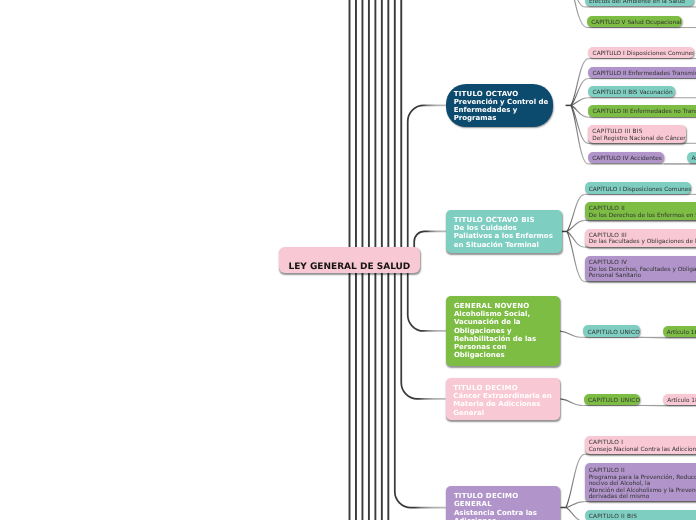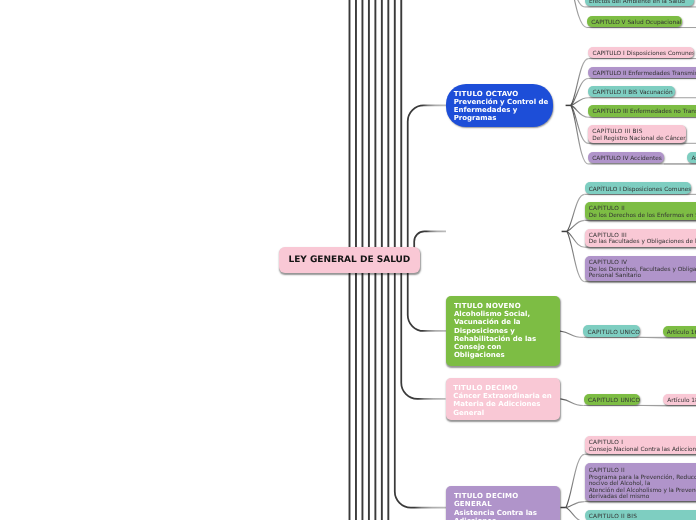--- a/index.html
+++ b/index.html
@@ -5,21 +5,21 @@
 <style>
   html,body{margin:0;padding:0;background:#ffffff;}
   body{width:696px;height:520px;overflow:hidden;position:relative;
        font-family:"DejaVu Sans",sans-serif;
        -webkit-font-smoothing:antialiased;text-rendering:geometricPrecision;}
   #stage{position:absolute;left:0;top:0;width:696px;height:520px;overflow:hidden;background:#fff;}
   svg#links{position:absolute;left:0;top:0;width:696px;height:520px;}
   .node{position:absolute;box-sizing:border-box;border-radius:5px;overflow:hidden;box-shadow:0.7px 1.1px 1.6px rgba(0,0,0,0.42);}
   .node .ln{display:block;white-space:nowrap;}
   .root{color:#141414;font-weight:bold;font-size:9px;text-align:center;border-radius:6px;}
-  .root .ln{line-height:26.2px;padding-top:0;}
+  .root .ln{line-height:26.2px;padding-top:7px;}
   .title{color:#fff;font-weight:bold;font-size:7px;padding:6.1px 0 0 7.7px;}
   .title .ln{line-height:8.3px;}
   .cap{color:#333;font-size:5.8px;padding:4.15px 0 0 4.2px;}
   .cap .ln{line-height:6.3px;}
   .cap .ln.gap{margin-top:0.8px;}
   .ln.caps{letter-spacing:0.22px;}
 </style>
 </head>
 <body>
 <div id="stage">
@@ -208,33 +208,39 @@
 <path d="M663.80 163.95 L687.20 163.95" fill="none" stroke="#9e9e9e" stroke-width="1.00" stroke-linecap="butt"></path>
 <path d="M687.20 163.95 L717.20 163.95" fill="none" stroke="#9e9e9e" stroke-width="1.00" stroke-linecap="butt"></path>
 <path d="M639.90 337.35 L662.50 337.95" fill="none" stroke="#9e9e9e" stroke-width="1.00" stroke-linecap="butt"></path>
 <path d="M662.50 337.95 L704.50 337.95" fill="none" stroke="#9e9e9e" stroke-width="1.00" stroke-linecap="butt"></path>
 <path d="M640.30 405.45 L663.00 405.85" fill="none" stroke="#9e9e9e" stroke-width="1.00" stroke-linecap="butt"></path>
 <path d="M663.00 405.85 L705.00 405.85" fill="none" stroke="#9e9e9e" stroke-width="1.00" stroke-linecap="butt"></path>
 </svg>
 <div class="node root" style="left:278.6px;top:247.3px;width:141.6px;height:26.2px;background:#f9c8d5;">
       <span class="ln">LEY GENERAL DE SALUD</span>
     </div>
-<div class="node title" style="left:446.0px;top:83.5px;width:107px;height:43.8px;background:#1d4ed8;border-radius:20px;">
+<div class="node title" style="left:446.0px;top:83.5px;width:107px;height:43.8px;background:#0c4a6e;border-radius:20px;">
       <span class="ln caps">TITULO OCTAVO</span>
       <span class="ln">Prevención y Control de</span>
       <span class="ln">Enfermedades y</span>
       <span class="ln">Programas</span>
     </div>
+<div class="node title" style="left:446.0px;top:209.8px;width:115.6px;height:43.3px;background:#7ecec1;">
+      <span class="ln caps">TITULO OCTAVO BIS</span>
+      <span class="ln">De los Cuidados</span>
+      <span class="ln">Paliativos a los Enfermos</span>
+      <span class="ln">en Situación Terminal</span>
+    </div>
 <div class="node title" style="left:446.2px;top:295.6px;width:113.4px;height:70.7px;background:#7dbd44;">
-      <span class="ln caps">TITULO NOVENO</span>
+      <span class="ln caps">GENERAL NOVENO</span>
       <span class="ln">Alcoholismo Social,</span>
       <span class="ln">Vacunación de la</span>
-      <span class="ln">Disposiciones y</span>
+      <span class="ln">Obligaciones y</span>
       <span class="ln">Rehabilitación de las</span>
-      <span class="ln">Consejo con</span>
+      <span class="ln">Personas con</span>
       <span class="ln">Obligaciones</span>
     </div>
 <div class="node title" style="left:445.6px;top:377.8px;width:114.9px;height:42.1px;background:#f9c8d5;">
       <span class="ln caps">TITULO DECIMO</span>
       <span class="ln">Cáncer Extraordinaria en</span>
       <span class="ln">Materia de Adicciones</span>
       <span class="ln">General</span>
     </div>
 <div class="node title" style="left:446.2px;top:486.0px;width:114.3px;height:43.0px;background:#b094ca;">
       <span class="ln caps">TITULO DECIMO</span>

